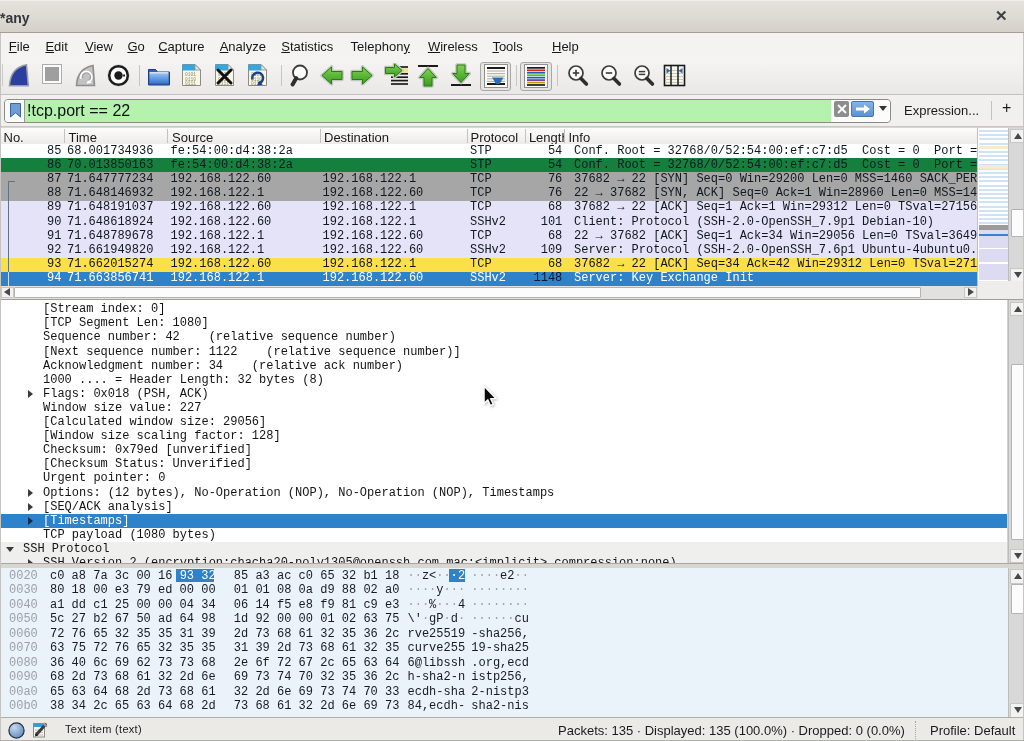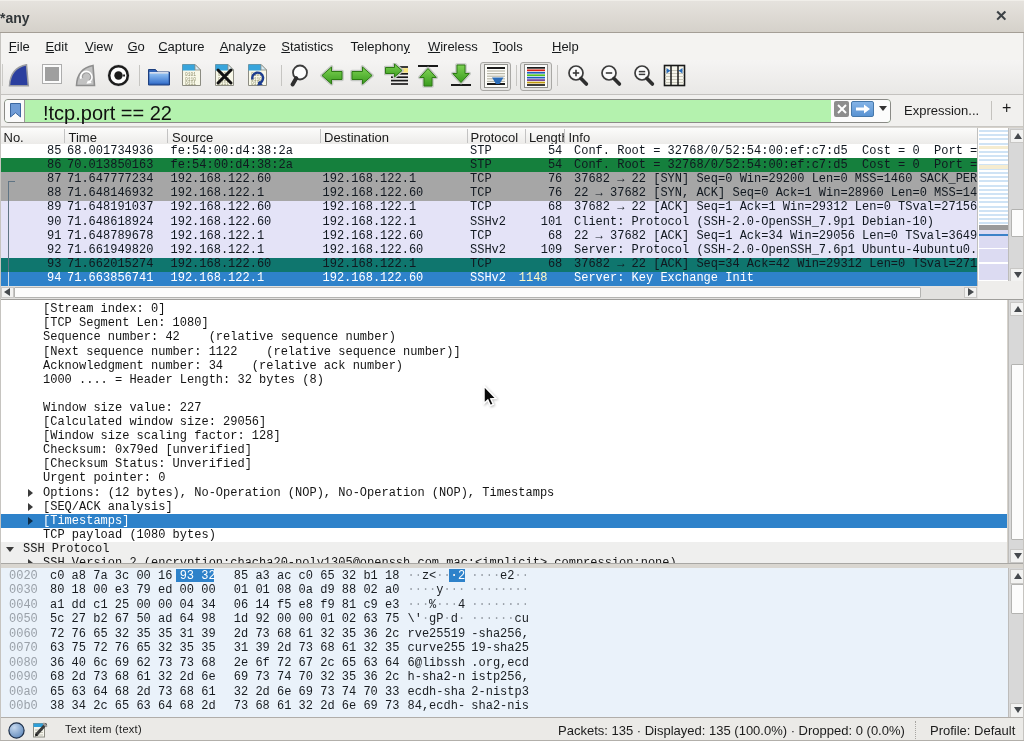--- a/index.html
+++ b/index.html
@@ -244,21 +244,21 @@
       <path d="M20.5,5 l-4,2.8 4,2.8 z" fill="#2a6cb8"></path>
     </svg>
 </div>
 <div class="abs" style="left:0;top:95px;width:1024px;height:32px;background:#f1f0ee;border-bottom:1px solid #c9c7c3;box-sizing:border-box;">
   <div class="abs" style="left:4px;top:4px;width:887px;height:24px;background:#b4f2ae;border:1px solid #8a8a86;border-radius:4px;box-sizing:border-box;"></div>
   <div class="abs" style="left:5px;top:5px;width:19px;height:22px;background:#fafafa;border-right:1px solid #9a9a96;border-radius:3px 0 0 3px;"></div>
   <div class="abs" style="left:831px;top:5px;width:59px;height:22px;background:#fcfcfc;border-radius:0 3px 3px 0;"></div>
   <svg class="abs" style="left:10px;top:8px" width="11" height="15" viewBox="0 0 11 15">
     <path d="M0.5,0.5 h10 v13.5 l-5,-4.2 -5,4.2 z" fill="#6f9bd6" stroke="#3a66a0"></path>
     </svg>
-  <div class="abs" style="left:27px;top:7px;font-size:20px;color:#101010;margin-left:16px;">!tcp.port == 22</div>
+  <div class="abs" style="left:27px;top:7px;font-size:16px;color:#101010;">!tcp.port == 22</div>
   <div class="abs" style="left:834px;top:6px;width:15px;height:16px;background:#8d8d8d;border-radius:2px;"></div>
   <svg class="abs" style="left:837px;top:9px" width="10" height="10" viewBox="0 0 10 10">
     <g stroke="#fff" stroke-width="1.9">
         <line x1="1" y1="1" x2="9" y2="9"></line>
         <line x1="9" y1="1" x2="1" y2="9"></line>
       </g>
     </svg>
   <div class="abs" style="left:851px;top:6px;width:23px;height:16px;background:linear-gradient(#84b3e6,#5a93d2);border:1px solid #4678aa;border-radius:2px;box-sizing:border-box;"></div>
   <svg class="abs" style="left:855px;top:9px" width="16" height="10" viewBox="0 0 16 10">
     <path d="M1,3.4 h8 v-3 l6,4.6 -6,4.6 v-3 h-8 z" fill="#fff"></path>
@@ -349,36 +349,36 @@
   </div>
   <div class="row" style="top:99.4px;background:#e4e3f7;">
     <div class="cell" style="left:0;width:61.5px;text-align:right;color:#111820">92</div>
     <div class="cell" style="left:67px;color:#111820">71.661949820</div>
     <div class="cell" style="left:170.5px;color:#111820">192.168.122.1</div>
     <div class="cell" style="left:322.5px;color:#111820">192.168.122.60</div>
     <div class="cell" style="left:470px;color:#111820">SSHv2</div>
     <div class="cell" style="left:504px;width:58.3px;text-align:right;color:#111820">109</div>
     <div class="cell" style="left:574px;color:#111820">Server: Protocol (SSH-2.0-OpenSSH_7.6p1 Ubuntu-4ubuntu0.3)</div>
   </div>
-  <div class="row" style="top:113.6px;background:#0f766e;">
+  <div class="row" style="top:113.6px;background:#fde047;">
     <div class="cell" style="left:0;width:61.5px;text-align:right;color:#111820">93</div>
     <div class="cell" style="left:67px;color:#111820">71.662015274</div>
     <div class="cell" style="left:170.5px;color:#111820">192.168.122.60</div>
     <div class="cell" style="left:322.5px;color:#111820">192.168.122.1</div>
     <div class="cell" style="left:470px;color:#111820">TCP</div>
     <div class="cell" style="left:504px;width:58.3px;text-align:right;color:#111820">68</div>
     <div class="cell" style="left:574px;color:#111820">37682 → 22 [ACK] Seq=34 Ack=42 Win=29312 Len=0 TSval=2715666</div>
   </div>
   <div class="row" style="top:127.8px;background:#2e82ca;">
     <div class="cell" style="left:0;width:61.5px;text-align:right;color:#ffffff">94</div>
     <div class="cell" style="left:67px;color:#ffffff">71.663856741</div>
     <div class="cell" style="left:170.5px;color:#ffffff">192.168.122.1</div>
     <div class="cell" style="left:322.5px;color:#ffffff">192.168.122.60</div>
     <div class="cell" style="left:470px;color:#ffffff">SSHv2</div>
-    <div class="cell" style="left:504px;width:58.3px;text-align:center;color:#fef9c3">1148</div>
+    <div class="cell" style="left:504px;width:58.3px;text-align:right;color:#0f172a">1148</div>
     <div class="cell" style="left:574px;color:#ffffff">Server: Key Exchange Init</div>
   </div>
   <div class="abs" style="left:8px;top:36.9px;width:7px;height:1.4px;background:#5f7484;"></div>
   <div class="abs" style="left:8px;top:36.9px;width:1.4px;height:91px;background:#5f7484;"></div>
   <div class="abs" style="left:8px;top:127.9px;width:1.4px;height:14.1px;background:#cfdcea;"></div>
 </div>
 <div class="abs" style="left:977px;top:127.5px;width:31px;height:158px;background:#fff;border-left:1px solid #c0c0be;box-sizing:border-box;overflow:hidden;">
   <div class="abs" style="left:1px;top:2px;width:29px;height:96px;background:repeating-linear-gradient(#cfe3f5 0px,#cfe3f5 2px,#ffffff 2px,#ffffff 4.2px);"></div>
   <div class="abs" style="left:1px;top:18px;width:29px;height:3.5px;background:#f5ecd0;"></div>
   <div class="abs" style="left:1px;top:37px;width:29px;height:4px;background:#f5ecd0;"></div>
@@ -419,20 +419,24 @@
     <div class="dtxt" style="left:43px;color:#141414">Sequence number: 42    (relative sequence number)</div>
   </div>
   <div class="drow" style="top:45.3px;background:transparent;">
     <div class="dtxt" style="left:43px;color:#141414">[Next sequence number: 1122    (relative sequence number)]</div>
   </div>
   <div class="drow" style="top:59.4px;background:transparent;">
     <div class="dtxt" style="left:43px;color:#141414">Acknowledgment number: 34    (relative ack number)</div>
   </div>
   <div class="drow" style="top:73.5px;background:transparent;">
     <div class="dtxt" style="left:43px;color:#141414">1000 .... = Header Length: 32 bytes (8)</div>
+  </div>
+  <div class="drow" style="top:87.6px;background:transparent;">
+    <div class="tri-r" style="left:28px;top:3px;border-left-color:#3a3a3a"></div>
+    <div class="dtxt" style="left:43px;color:#141414">Flags: 0x018 (PSH, ACK)</div>
   </div>
   <div class="drow" style="top:101.7px;background:transparent;">
     <div class="dtxt" style="left:43px;color:#141414">Window size value: 227</div>
   </div>
   <div class="drow" style="top:115.8px;background:transparent;">
     <div class="dtxt" style="left:43px;color:#141414">[Calculated window size: 29056]</div>
   </div>
   <div class="drow" style="top:129.9px;background:transparent;">
     <div class="dtxt" style="left:43px;color:#141414">[Window size scaling factor: 128]</div>
   </div>

